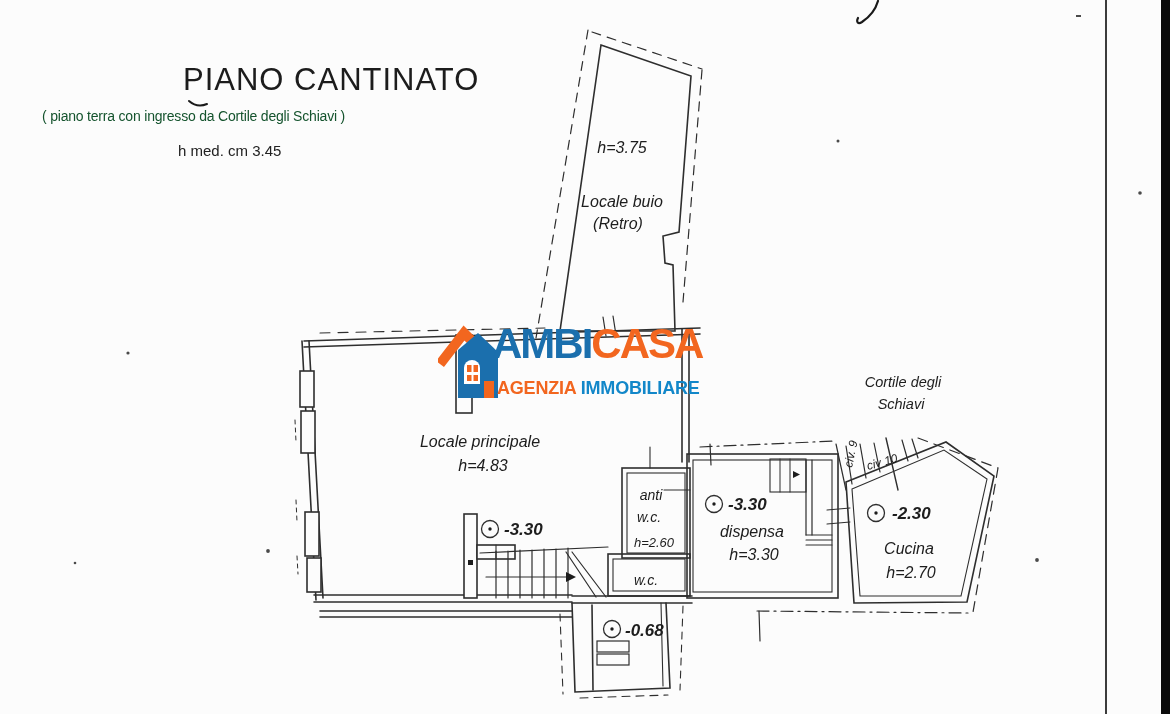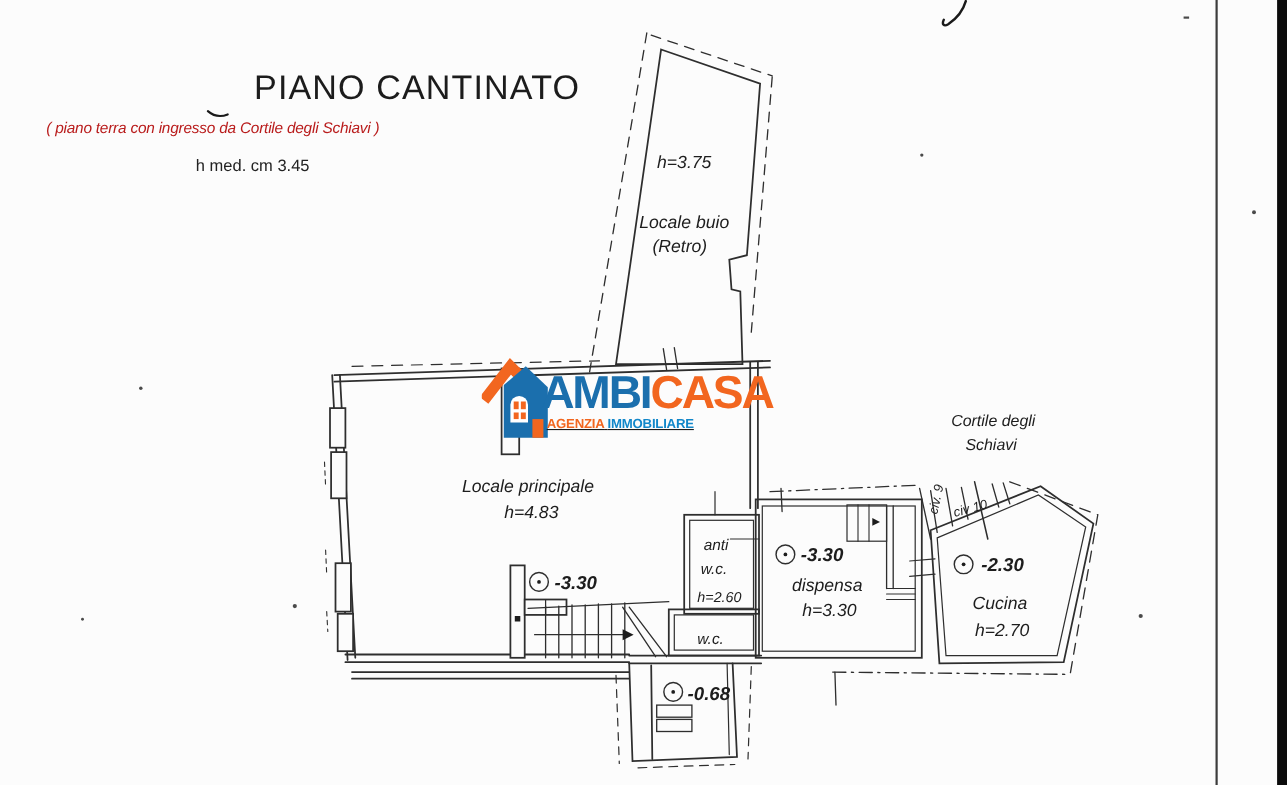--- a/index.html
+++ b/index.html
@@ -5,27 +5,26 @@
   html,body{margin:0;padding:0;background:#e8e8e8;}
   .page{
     position:relative;width:1170px;height:714px;overflow:hidden;
     background:#fcfcfc;font-family:"Liberation Sans",sans-serif;color:#1d1d1d;
   }
   .abs{position:absolute;}
   
   .title{
     left:183px;top:62px;font-size:31px;letter-spacing:1px;color:#1c1c1c;
     white-space:nowrap;
-    margin-left:48px;
   }
-  .subtitle{left:42px;top:108px;font-size:14px;letter-spacing:-0.2px;color:#b91c1c;white-space:nowrap;font-style:italic;}
+  .subtitle{left:42px;top:108px;font-size:14px;letter-spacing:-0.2px;color:#14532d;white-space:nowrap;}
   .note{left:143px;top:142px;font-size:15px;color:#222;white-space:nowrap;margin-left:35px;}
   
-  .logo-name{left:492px;top:333px;font-size:42px;font-weight:700;letter-spacing:-2px;white-space:nowrap;}
-  .logo-tagline{left:497px;top:378px;font-size:12px;font-weight:700;letter-spacing:-0.2px;white-space:nowrap;text-decoration:underline;}
+  .logo-name{left:492px;top:320px;font-size:42px;font-weight:700;letter-spacing:-2px;white-space:nowrap;}
+  .logo-tagline{left:497px;top:378px;font-size:18px;font-weight:700;letter-spacing:-0.2px;white-space:nowrap;}
   
   svg text{font-family:"Liberation Sans",sans-serif;fill:#1d1d1d;font-style:italic;}
   .t16{font-size:16px;}
   .t15{font-size:14.5px;}
   .t14{font-size:14px;}
   .t13{font-size:13px;}
   .t12{font-size:12px;}
   .lvl{font-size:17px;font-weight:600;}
   .mid{text-anchor:middle;}
   

